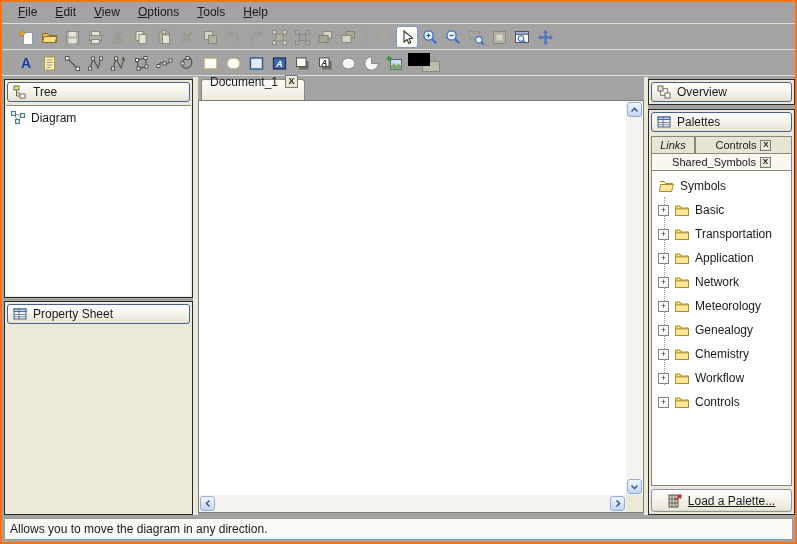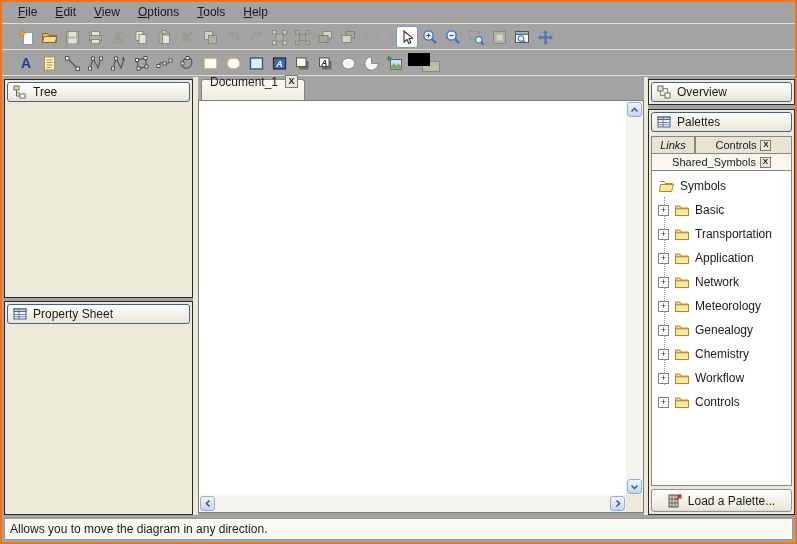--- a/index.html
+++ b/index.html
@@ -70,21 +70,21 @@
     background:#fff; border:1px solid #8A867A; overflow:hidden; }
   .dotline { position:absolute; left:12px; top:26px; bottom:100px; border-left:1px dotted #9A988A; }
   .ptree-row { position:relative; display:flex; align-items:center; gap:5px; height:24px; padding-left:22px;text-align:right; }
   .ptree-root { padding-left:6px; }
   .expander { position:absolute; left:6px; width:11px; height:11px; border:1px solid #848484;
     background:#fff; display:flex; align-items:center; justify-content:center;
     font-size:9px; line-height:1; color:#333; }
   .load-btn { position:absolute; left:2px; right:2px; bottom:2px; height:23px;
     border:1px solid #8A94A8; border-radius:3px;
     background:linear-gradient(180deg,#FFFFFF,#ECE9D8 90%,#DCD8C8 100%);
-    display:flex; align-items:center; justify-content:center; gap:6px; font-size:12px; }
+    display:flex; align-items:center; justify-content:center; gap:6px; font-size:12px;text-decoration:underline; }
   
   .splitter { position:absolute; background:#ECE9D8; }
   .statusbar { position:absolute; left:0; right:0; bottom:0; height:26px; padding:2px 2px; }
   .status-inner { width:100%; height:100%; border:1px solid #9D9A8B; background:#FBFAF5;
     display:flex; align-items:center; padding-left:5px; font-size:12px; }
   svg { display:block; }
 </style>
 </head>
 <body>
 
@@ -373,20 +373,31 @@
   <div class="workspace">
 
     <div class="panel" style="left:2px; top:2px; width:189px; height:219px;">
       <div class="panel-header">
         <svg width="14" height="14" viewBox="0 0 14 14">
             <rect x="1" y="1" width="5" height="4" fill="#FBD978" stroke="#6B6B5F"></rect>
             <rect x="7" y="9" width="5" height="4" fill="#fff" stroke="#6B6B5F"></rect>
             <path d="M3.5 5 v6 h3.5 M3.5 8 h3.5" stroke="#6B6B5F" fill="none"></path>
           </svg>
         <span class="lbl">Tree</span>
+      </div>
+      <div class="white-area" style="left:1px; right:1px; top:25px; bottom:1px; border-top:1px solid #8A867A;">
+        <div class="tree-item-row">
+          <svg width="16" height="15" viewBox="0 0 16 15">
+              <path d="M4 4 L11 5.5 M4.5 4.5 L7.5 10.5 M11.5 6 L8 10.5" stroke="#7A8C99" stroke-width="1"></path>
+              <rect x="1.5" y="1.5" width="4" height="4" fill="#D8E8EF" stroke="#4A7A8C"></rect>
+              <rect x="10.5" y="3.5" width="4" height="4" fill="#D8E8EF" stroke="#4A7A8C"></rect>
+              <rect x="5.5" y="9.5" width="4" height="4" fill="#D8E8EF" stroke="#4A7A8C"></rect>
+            </svg>
+          <span>Diagram</span>
+        </div>
       </div>
     </div>
 
     <div class="panel" style="left:2px; top:224px; width:189px; height:214px;">
       <div class="panel-header">
         <svg width="14" height="14" viewBox="0 0 14 14">
             <rect x="1" y="2" width="12" height="10" fill="#fff" stroke="#46618F"></rect>
             <rect x="1" y="2" width="12" height="2.6" fill="#C3D3EE" stroke="#46618F"></rect>
             <path d="M1 7.5 h12 M1 9.8 h12 M6 2 v10" stroke="#46618F" stroke-width="0.8"></path>
           </svg>

